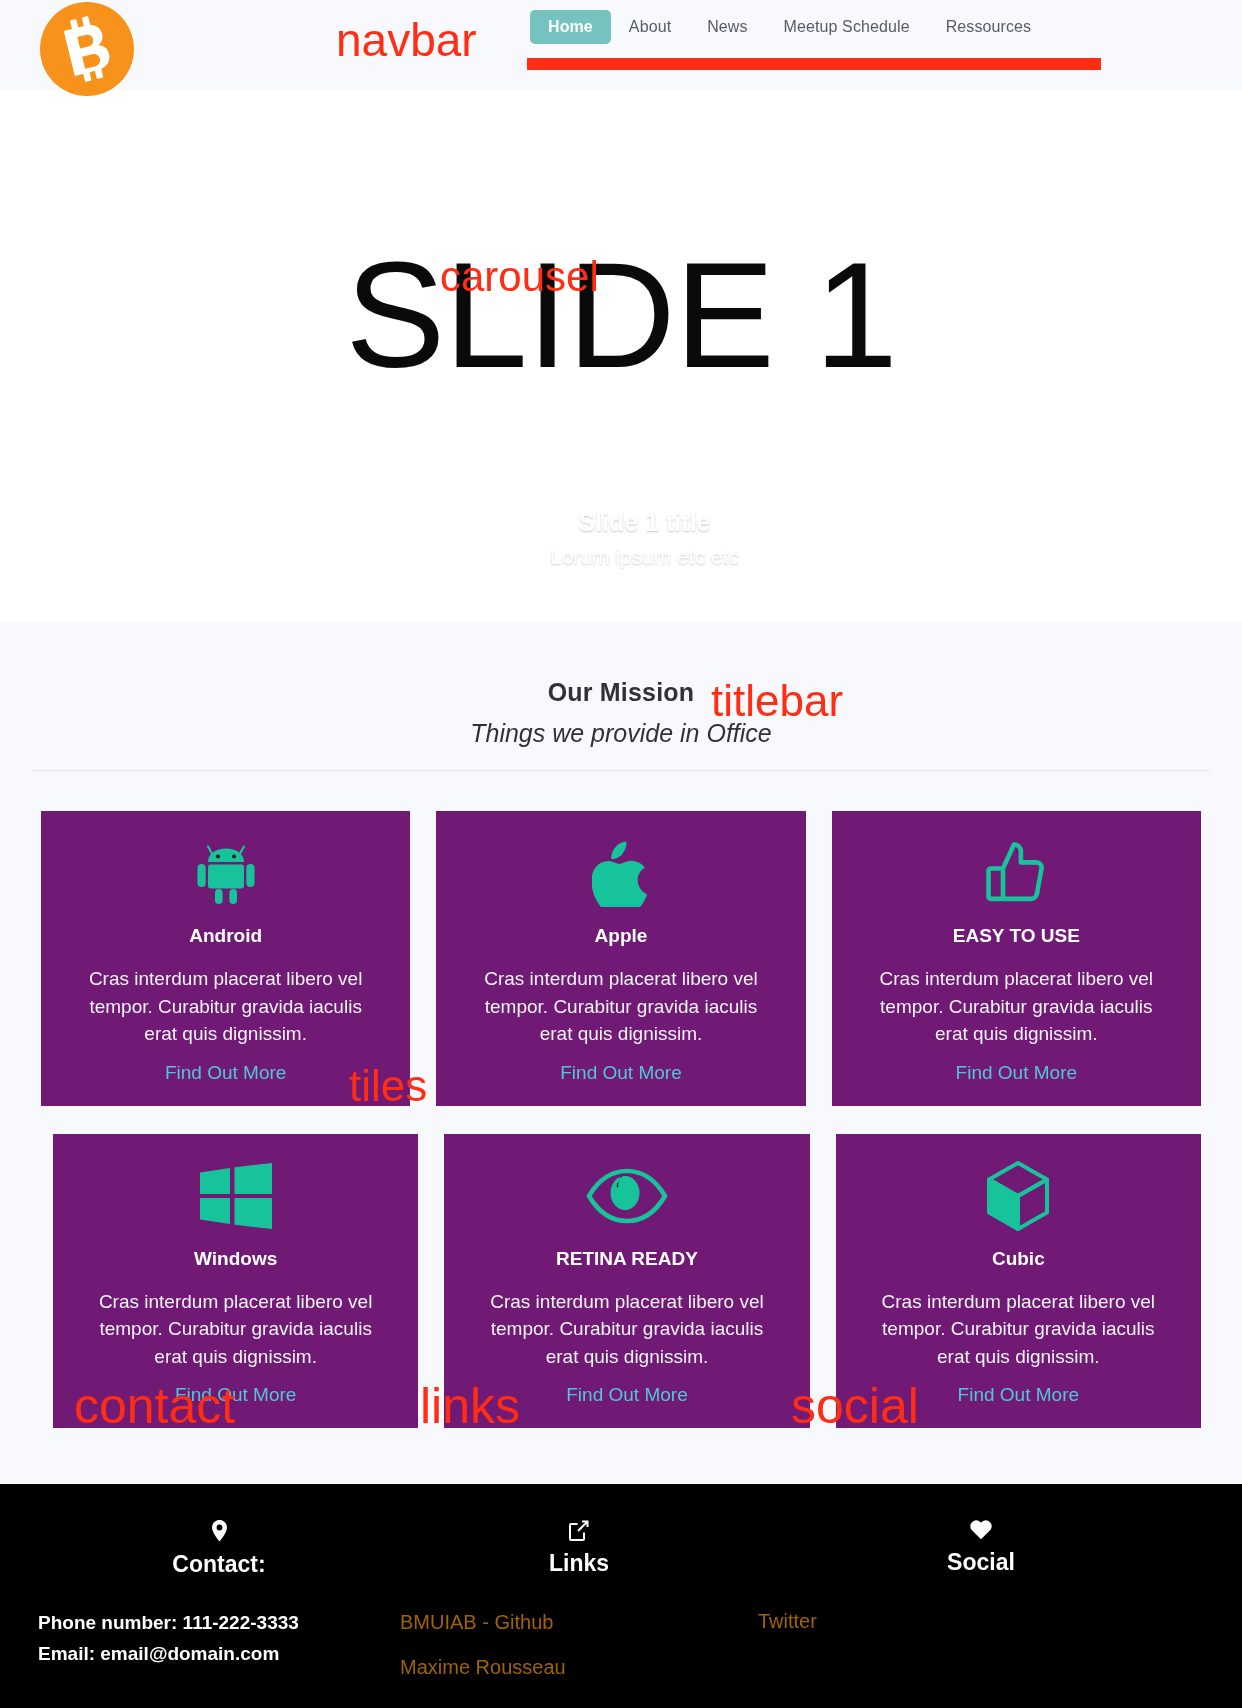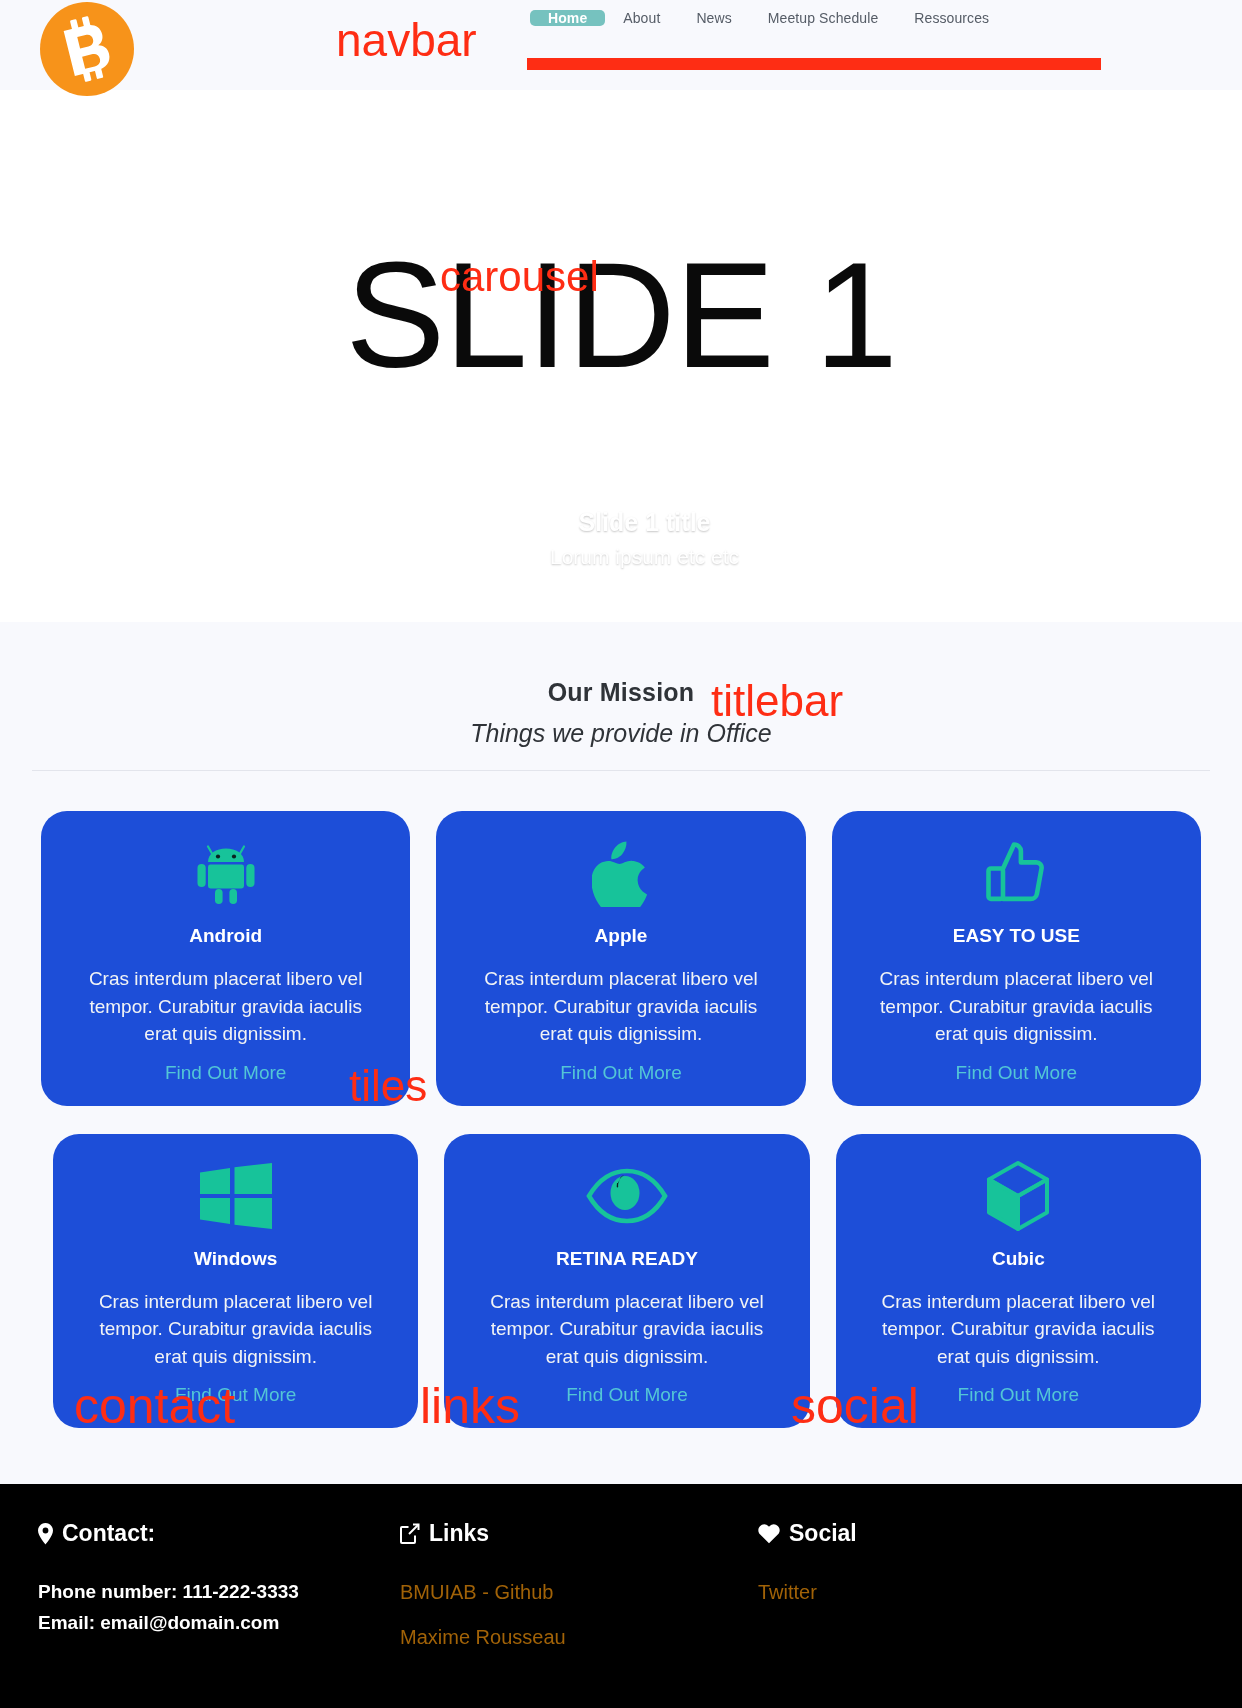--- a/index.html
+++ b/index.html
@@ -59,23 +59,23 @@
   .brand-logo svg { display: block; }
   .nav-links {
     position: absolute;
     left: 530px;
     top: 10px;
     display: flex;
     align-items: center;
     gap: 0;
   }
   .nav-item {
-    font-size: 14px;
+    font-size: 16px;
     color: #555c66;
-    padding: 0 18px;
+    padding: 8px 18px;
     border-radius: 5px;
     text-decoration: none;
     white-space: nowrap;
     letter-spacing: 0.1px;
   }
   .nav-item.active {
     background: #76c2bf;
     color: #ffffff;
     font-weight: 700;
   }
@@ -147,28 +147,27 @@
     background: #f8f9fd;
     padding: 40px 41px 0 41px;
   }
   .tiles-row {
     display: flex;
     gap: 26px;
   }
   .tiles-row + .tiles-row { margin-top: 28px; padding-left: 12px; }
   .tile {
     flex: 1 1 0;
-    background: #1d4ed8;
+    background: #701a75;
     padding: 24px 18px 22px 18px;
     text-align: center;
     min-height: 246px;
     display: flex;
     flex-direction: column;
     align-items: center;
-    border-radius: 26px;
   }
   .tile-icon {
     height: 76px;
     display: flex;
     align-items: center;
     justify-content: center;
     margin-bottom: 14px;
   }
   .tile-title {
     font-size: 19px;
@@ -202,20 +201,21 @@
   .fcol:nth-child(1) { flex: 0 0 362px; }
   .fcol:nth-child(2) { flex: 0 0 358px; }
   .fhead {
     display: flex;
     align-items: center;
     gap: 9px;
     font-size: 23px;
     font-weight: 700;
     color: #ffffff;
     margin-bottom: 34px;
+    flex-direction: column;
   }
   .fhead svg { display: block; }
   .fline {
     font-size: 19px;
     color: #ffffff;
     margin-bottom: 9px;
     font-weight: 700;
   }
   .flink {
     display: block;

